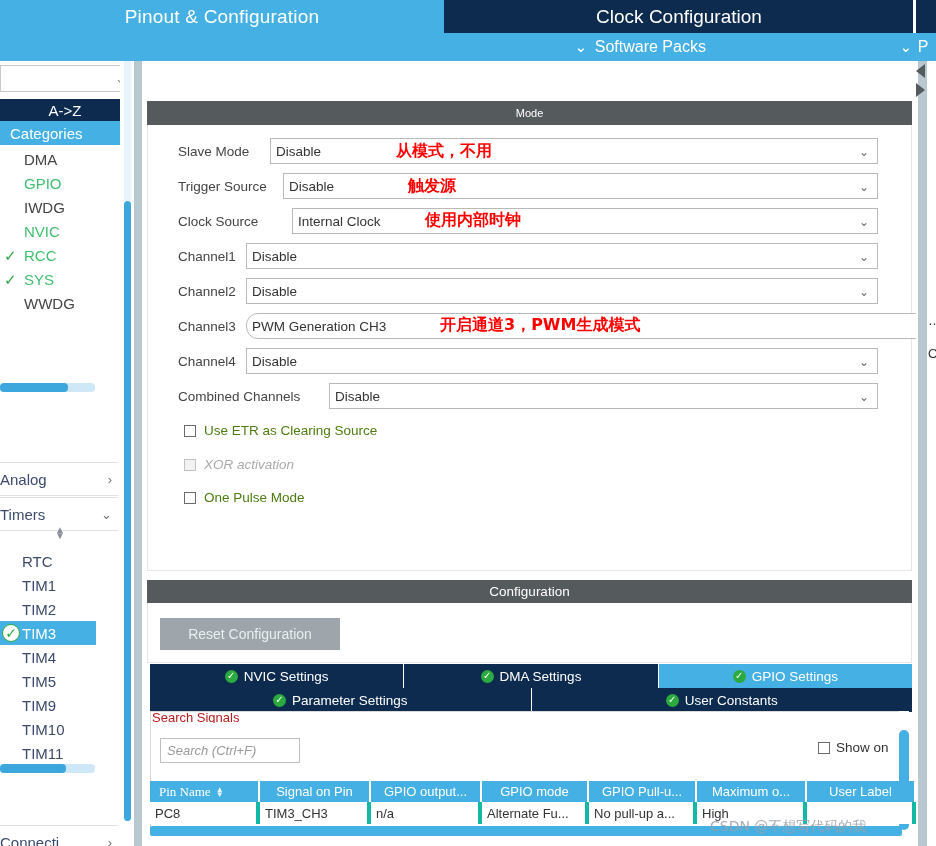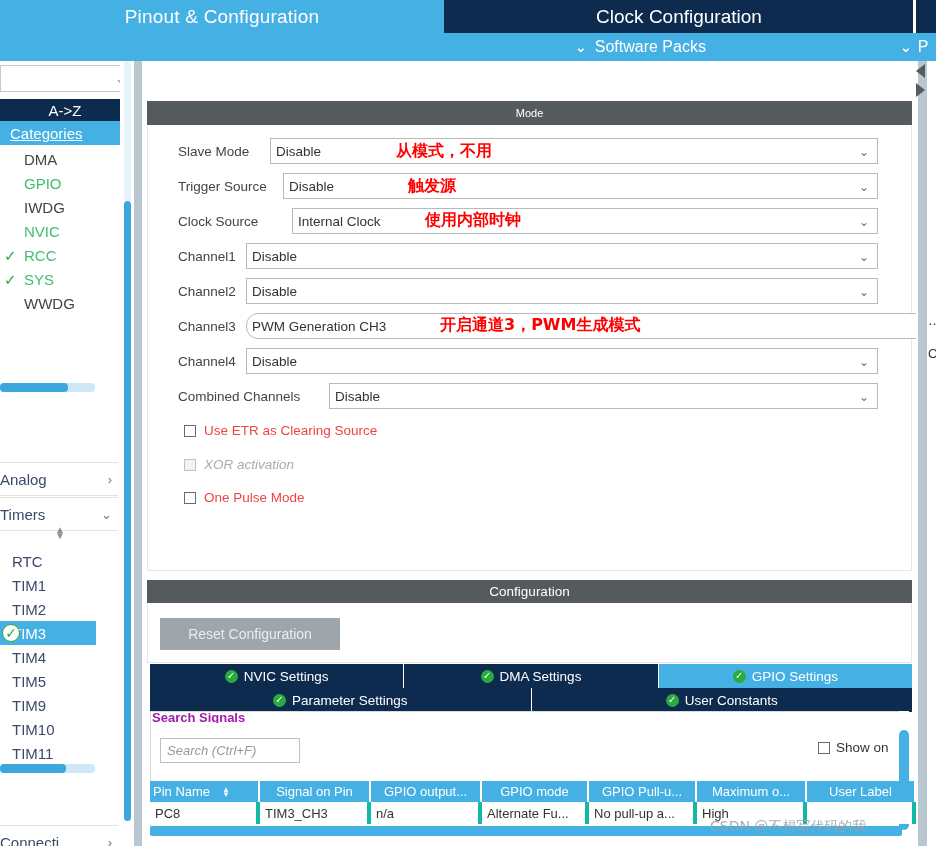--- a/index.html
+++ b/index.html
@@ -31,21 +31,21 @@
   .chev{display:inline-block;font-size:14px;font-weight:bold;line-height:1;}
 
   
   .sidebar{position:absolute;left:0;top:61px;width:120px;height:785px;background:#ffffff;overflow:hidden;}
   .sb-topsel{position:absolute;left:0;top:4px;width:133px;height:27px;
     background:#fff;border:1px solid #c8c8c8;box-sizing:border-box;}
   .sb-topsel .cv{position:absolute;right:6px;top:5px;color:#888;font-size:13px;}
   .sb-azbar{position:absolute;left:0;top:38px;width:130px;height:22px;background:#0d2b4e;
     color:#fff;font-size:15px;display:flex;align-items:center;justify-content:center;}
   .sb-cat{position:absolute;left:0;top:60px;width:133px;height:24px;background:#45b0e3;
-    color:#ffffff;font-size:15px;display:flex;align-items:center;padding-left:10px;box-sizing:border-box;text-decoration:underline;}
+    color:#ffffff;font-size:15px;display:flex;align-items:center;padding-left:10px;box-sizing:border-box;}
   .sb-list{position:absolute;left:0;top:86px;width:120px;}
   .sb-item{height:24px;display:flex;align-items:center;font-size:15px;padding-left:10px;box-sizing:border-box;position:relative;}
   .sb-item .tick{position:absolute;left:4px;top:4px;color:#2aaa3f;font-size:15px;font-weight:bold;}
   .sb-item .lbl{margin-left:14px;}
   .c-green{color:#3fbf6f;}
   .c-dark{color:#444;}
   .c-blue{color:#3b4a6b;}
   .sb-scroll1{position:absolute;left:0;top:322px;width:95px;height:9px;background:#cfe8f7;border-radius:4px;}
   .sb-scroll1 .thumb{width:68px;height:9px;background:#3ba7dd;border-radius:4px;}
   .sb-scroll2{position:absolute;left:0;top:703px;width:95px;height:9px;background:#cfe8f7;border-radius:4px;}
@@ -53,21 +53,21 @@
 
   .sb-group{position:absolute;left:0;width:118px;height:34px;display:flex;align-items:center;
     justify-content:space-between;padding:0 6px 0 0;box-sizing:border-box;
     border-top:1px solid #e2e2e2;border-bottom:1px solid #e2e2e2;color:#3b4a6b;font-size:15px;}
   .sb-group .gname{padding-left:0;}
   .sb-group .gchev{color:#777;font-size:13px;}
 
   .sb-spin{position:absolute;left:52px;top:466px;width:16px;height:14px;color:#8a9099;font-size:10px;
     display:flex;flex-direction:column;align-items:center;line-height:6px;}
   .timers-list{position:absolute;left:0;top:488px;width:96px;}
-  .t-item{height:24px;display:flex;align-items:center;font-size:15px;padding-left:12px;box-sizing:border-box;
+  .t-item{height:24px;display:flex;align-items:center;font-size:15px;padding-left:22px;box-sizing:border-box;
     color:#3b4a6b;position:relative;}
   .t-item.sel{background:#45b0e3;color:#ffffff;}
   .t-item .tcheck{position:absolute;left:2px;top:3px;width:18px;height:18px;border-radius:50%;
     background:#ffffff;color:#2aaa3f;font-size:14px;font-weight:bold;display:flex;align-items:center;justify-content:center;
     border:1px solid #2aaa3f;box-sizing:border-box;}
 
   
   .vsplit{position:absolute;left:120px;top:61px;width:14px;height:785px;background:#ffffff;}
   .vsplit .thumb{position:absolute;left:4px;top:140px;width:7px;height:620px;background:#3ba7dd;border-radius:4px;}
   .vsplit .topcap{position:absolute;left:4px;top:0;width:7px;height:140px;background:#e8f4fb;}
@@ -84,21 +84,21 @@
     border:1px solid #e6e6e6;border-top:none;box-sizing:border-box;}
 
   .row{position:absolute;height:26px;display:flex;align-items:center;}
   .row .rlabel{font-size:13.5px;color:#444;white-space:nowrap;}
   .combo{position:absolute;height:26px;border:1px solid #b9b9b9;background:#ffffff;box-sizing:border-box;
     display:flex;align-items:center;padding-left:5px;font-size:13.5px;color:#333;}
   .combo .carat{position:absolute;right:8px;top:6px;color:#6b6b6b;font-size:12px;}
   .ann{position:absolute;color:#ff0000;font-size:16px;font-weight:bold;white-space:nowrap;
     font-family:"DejaVu Sans","Liberation Sans",sans-serif;}
 
-  .cbrow{position:absolute;display:flex;align-items:center;gap:8px;font-size:13.5px;color:#ef4444;}
+  .cbrow{position:absolute;display:flex;align-items:center;gap:8px;font-size:13.5px;color:#4d7c0f;}
   .cbox{width:12px;height:12px;border:1px solid #6b6b6b;background:#fff;box-sizing:border-box;display:inline-block;}
   .cbox.dis{border-color:#c2c2c2;background:#f2f2f2;}
   .cbrow.dis{color:#aaaaaa;font-style:italic;}
 
   
   .cfg-hdr{position:absolute;left:147px;top:580px;width:765px;height:23px;background:#555a5c;
     color:#ffffff;font-size:13.5px;display:flex;align-items:center;justify-content:center;}
   .cfg-body{position:absolute;left:147px;top:603px;width:765px;height:60px;background:#ffffff;
     border:1px solid #e6e6e6;border-top:none;box-sizing:border-box;}
   .reset-btn{position:absolute;left:160px;top:618px;width:180px;height:32px;background:#9ea6ab;
@@ -109,33 +109,33 @@
   .ctab{flex:1;background:#0d2b4e;color:#ffffff;font-size:13.5px;display:flex;align-items:center;
     justify-content:center;gap:6px;border-right:1px solid #ffffff;box-sizing:border-box;}
   .ctab:last-child{border-right:none;}
   .ctab.active{background:#45b0e3;}
   .gdot{width:13px;height:13px;border-radius:50%;background:#2aaa3f;color:#ffffff;font-size:10px;
     display:flex;align-items:center;justify-content:center;line-height:1;flex:none;}
 
   
   .sig-area{position:absolute;left:150px;top:711px;width:752px;height:124px;background:#ffffff;
     border:1px solid #d9d9d9;box-sizing:border-box;overflow:hidden;}
-  .sig-hdr-clip{position:absolute;left:152px;top:712px;font-size:13px;color:#a21caf;
-    height:11px;overflow:hidden;line-height:11px;font-weight:bold;}
+  .sig-hdr-clip{position:absolute;left:152px;top:712px;font-size:13px;color:#b91c1c;
+    height:11px;overflow:hidden;line-height:11px;}
   .search-input{position:absolute;left:160px;top:738px;width:140px;height:25px;border:1px solid #bfbfbf;
     background:#ffffff;box-sizing:border-box;display:flex;align-items:center;padding-left:6px;
     font-size:13px;color:#9a9a9a;font-style:italic;}
   .showon{position:absolute;left:818px;top:740px;display:flex;align-items:center;gap:6px;
     font-size:13.5px;color:#333;white-space:nowrap;}
 
   .tbl{position:absolute;left:150px;top:781px;width:766px;}
   .thead{display:flex;height:21px;}
   .th{background:#45b0e3;color:#ffffff;font-size:13px;display:flex;align-items:center;
     justify-content:center;border-right:2px solid #ffffff;box-sizing:border-box;white-space:nowrap;overflow:hidden;}
-  .th.first{justify-content:flex-start;padding-left:3px;gap:12px;}
+  .th.first{justify-content:flex-start;padding-left:9px;gap:5px;font-family:Liberation Serif, serif;}
   .tbody{display:flex;height:22px;background:#ffffff;}
   .td{font-size:13px;color:#333;display:flex;align-items:center;padding-left:5px;box-sizing:border-box;
     border-right:4px solid #14b8a6;white-space:nowrap;overflow:hidden;}
   .sortarrows{display:flex;flex-direction:column;line-height:5px;font-size:8px;color:#eaf7ff;}
 
   .hscroll{position:absolute;left:150px;top:826px;width:752px;height:10px;background:#45b0e3;border-radius:2px;}
   .vscroll-sig{position:absolute;left:899px;top:730px;width:10px;height:100px;background:#45b0e3;border-radius:5px;}
   .vscroll-sig-track{position:absolute;left:899px;top:711px;width:10px;height:124px;background:#ffffff;}
 
   

